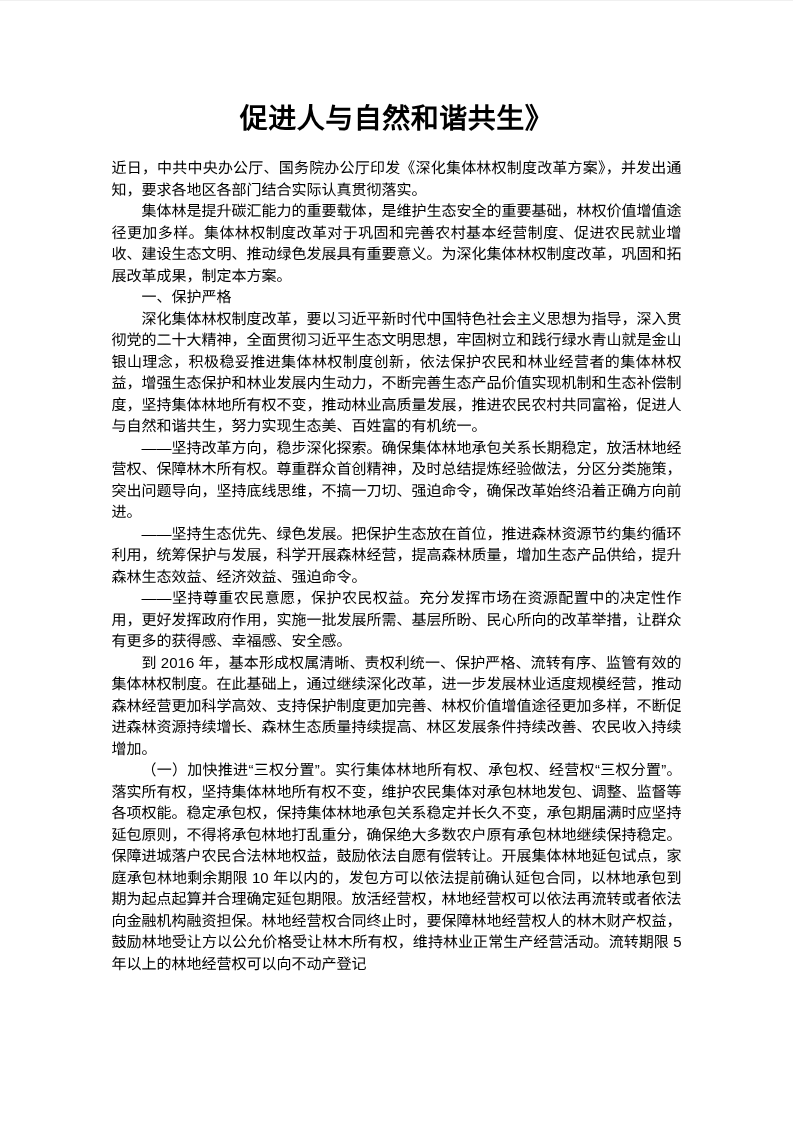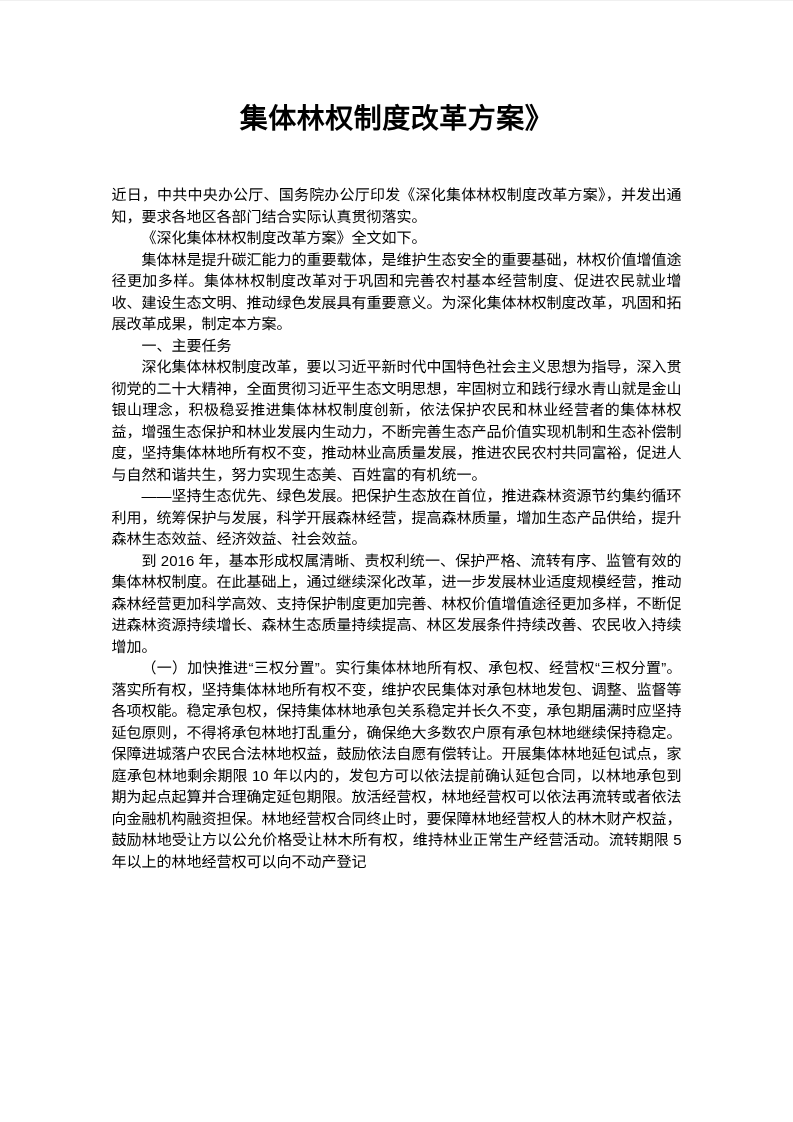--- a/index.html
+++ b/index.html
@@ -28,48 +28,49 @@
     line-height: 46px;
     font-weight: 700;
     letter-spacing: 0.5px;
   }
   .doc-title .tline {
     display: block;
     white-space: nowrap;
   }
   .doc-body {
     width: 570px;
-    margin: 42px auto 0 auto;
+    margin: 15px auto 0 auto;
     font-size: 15px;
     line-height: 21.5px;
     text-align: justify;
     text-justify: inter-ideograph;
   }
   .para {
     margin: 0;
     padding: 0;
     text-indent: 2em;
   }
   .para.no-indent {
     text-indent: 0;
   }
 </style>
 </head>
 <body>
 
 <div class="page">
 
   <h1 class="doc-title">
-    <span class="tline">集体林权制度改革方案》</span>
+    <span class="tline">促进人与自然和谐共生》</span>
   </h1>
 
   <div class="doc-body">
     <p class="para no-indent">近日，中共中央办公厅、国务院办公厅印发《深化集体林权制度改革方案》，并发出通知，要求各地区各部门结合实际认真贯彻落实。</p>
-    <p class="para">《深化集体林权制度改革方案》全文如下。</p>
     <p class="para">集体林是提升碳汇能力的重要载体，是维护生态安全的重要基础，林权价值增值途径更加多样。集体林权制度改革对于巩固和完善农村基本经营制度、促进农民就业增收、建设生态文明、推动绿色发展具有重要意义。为深化集体林权制度改革，巩固和拓展改革成果，制定本方案。</p>
-    <p class="para">一、主要任务</p>
+    <p class="para">一、保护严格</p>
     <p class="para">深化集体林权制度改革，要以习近平新时代中国特色社会主义思想为指导，深入贯彻党的二十大精神，全面贯彻习近平生态文明思想，牢固树立和践行绿水青山就是金山银山理念，积极稳妥推进集体林权制度创新，依法保护农民和林业经营者的集体林权益，增强生态保护和林业发展内生动力，不断完善生态产品价值实现机制和生态补偿制度，坚持集体林地所有权不变，推动林业高质量发展，推进农民农村共同富裕，促进人与自然和谐共生，努力实现生态美、百姓富的有机统一。</p>
-    <p class="para">——坚持生态优先、绿色发展。把保护生态放在首位，推进森林资源节约集约循环利用，统筹保护与发展，科学开展森林经营，提高森林质量，增加生态产品供给，提升森林生态效益、经济效益、社会效益。</p>
+    <p class="para">——坚持改革方向，稳步深化探索。确保集体林地承包关系长期稳定，放活林地经营权、保障林木所有权。尊重群众首创精神，及时总结提炼经验做法，分区分类施策，突出问题导向，坚持底线思维，不搞一刀切、强迫命令，确保改革始终沿着正确方向前进。</p>
+    <p class="para">——坚持生态优先、绿色发展。把保护生态放在首位，推进森林资源节约集约循环利用，统筹保护与发展，科学开展森林经营，提高森林质量，增加生态产品供给，提升森林生态效益、经济效益、强迫命令。</p>
+    <p class="para">——坚持尊重农民意愿，保护农民权益。充分发挥市场在资源配置中的决定性作用，更好发挥政府作用，实施一批发展所需、基层所盼、民心所向的改革举措，让群众有更多的获得感、幸福感、安全感。</p>
     <p class="para">到 2016 年，基本形成权属清晰、责权利统一、保护严格、流转有序、监管有效的集体林权制度。在此基础上，通过继续深化改革，进一步发展林业适度规模经营，推动森林经营更加科学高效、支持保护制度更加完善、林权价值增值途径更加多样，不断促进森林资源持续增长、森林生态质量持续提高、林区发展条件持续改善、农民收入持续增加。</p>
     <p class="para">（一）加快推进“三权分置”。实行集体林地所有权、承包权、经营权“三权分置”。落实所有权，坚持集体林地所有权不变，维护农民集体对承包林地发包、调整、监督等各项权能。稳定承包权，保持集体林地承包关系稳定并长久不变，承包期届满时应坚持延包原则，不得将承包林地打乱重分，确保绝大多数农户原有承包林地继续保持稳定。保障进城落户农民合法林地权益，鼓励依法自愿有偿转让。开展集体林地延包试点，家庭承包林地剩余期限 10 年以内的，发包方可以依法提前确认延包合同，以林地承包到期为起点起算并合理确定延包期限。放活经营权，林地经营权可以依法再流转或者依法向金融机构融资担保。林地经营权合同终止时，要保障林地经营权人的林木财产权益，鼓励林地受让方以公允价格受让林木所有权，维持林业正常生产经营活动。流转期限 5 年以上的林地经营权可以向不动产登记</p>
   </div>
 
 </div>
 
 </body></html>

